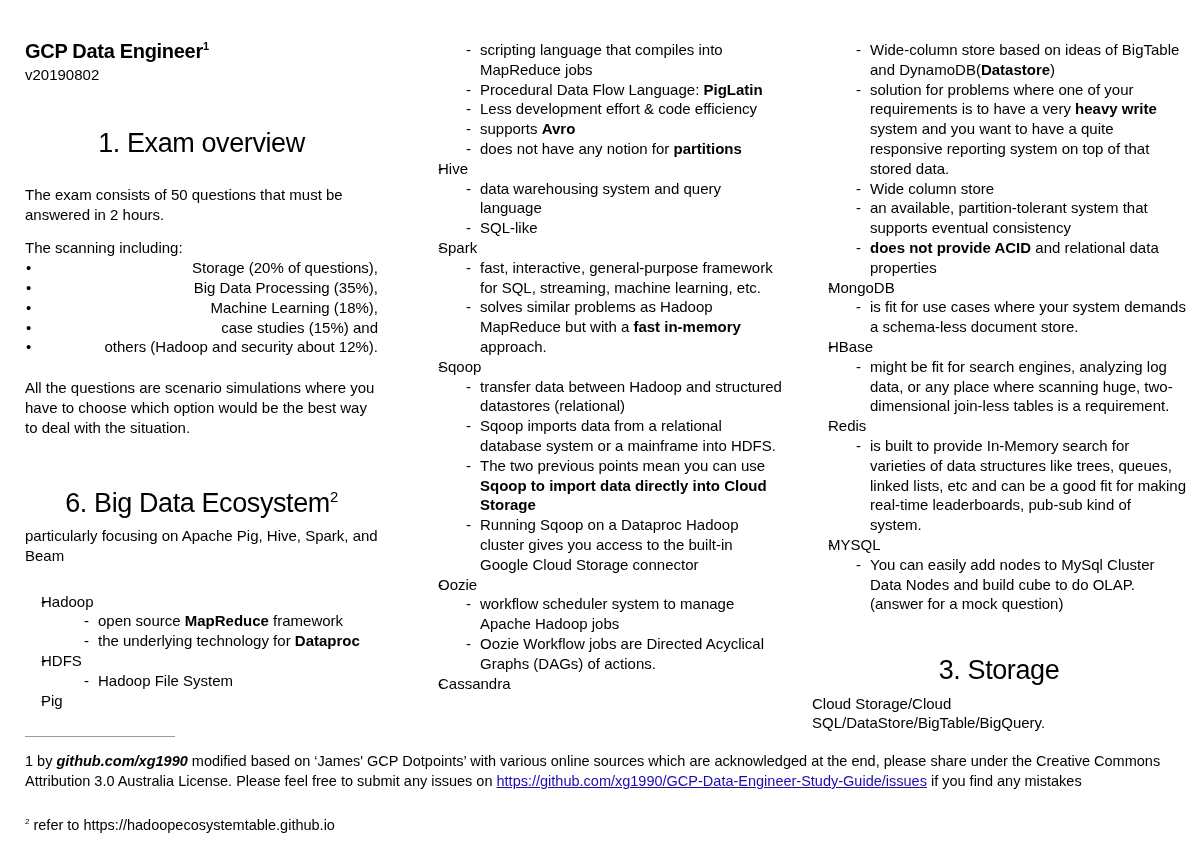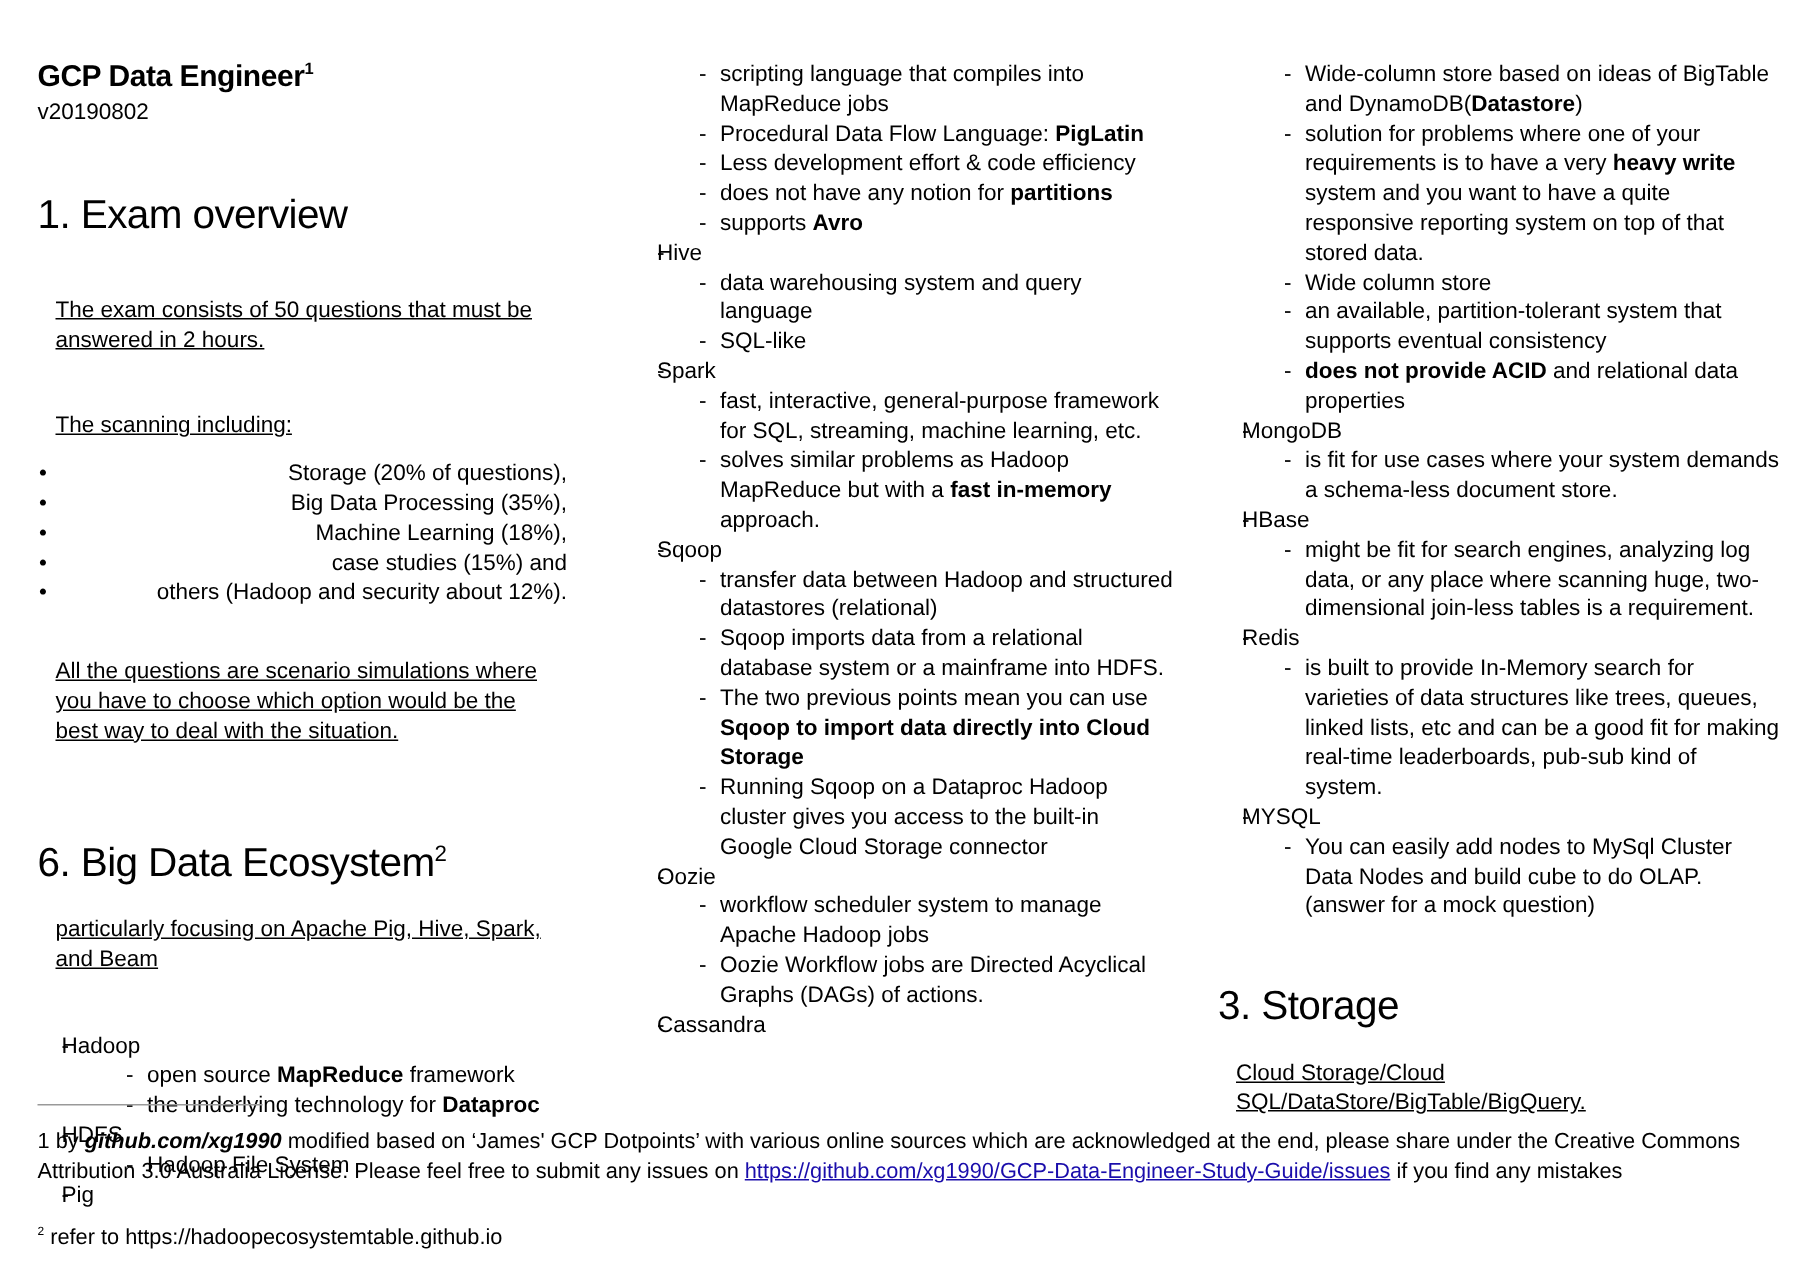--- a/index.html
+++ b/index.html
@@ -53,32 +53,32 @@
     font-size: 15px;
     line-height: 1.3;
     margin: 0;
   }
   h2.section {
     font-size: 27px;
     font-weight: normal;
     letter-spacing: -0.4px;
     margin: 0;
     line-height: 1.2;
+    text-align: center;
   }
   sup {
     font-size: 0.55em;
     vertical-align: super;
     line-height: 0;
   }
 
   .para {
     font-size: 15px;
     line-height: 1.32;
-    margin: 12px;
-    text-decoration: underline;
+    margin: 0;
   }
   .spacer-lg { height: 42px; }
   .spacer-md { height: 26px; }
   .spacer-sm { height: 14px; }
   .spacer-xs { height: 7px; }
 
   
   ul.dots {
     list-style: none;
     margin: 0;
@@ -243,24 +243,24 @@
           <li class="lvl2">
             <span class="txt">scripting language that compiles into MapReduce jobs</span>
           </li>
           <li class="lvl2">
             <span class="txt">Procedural Data Flow Language: <b>PigLatin</b></span>
           </li>
           <li class="lvl2">
             <span class="txt">Less development effort &amp; code efficiency</span>
           </li>
           <li class="lvl2">
+            <span class="txt">supports <b>Avro</b></span>
+          </li>
+          <li class="lvl2">
             <span class="txt">does not have any notion for <b>partitions</b></span>
-          </li>
-          <li class="lvl2">
-            <span class="txt">supports <b>Avro</b></span>
           </li>
           <li class="lvl1">
             <span class="txt">Hive</span>
           </li>
           <li class="lvl2">
             <span class="txt">data warehousing system and query language</span>
           </li>
           <li class="lvl2">
             <span class="txt">SQL-like</span>
           </li>

